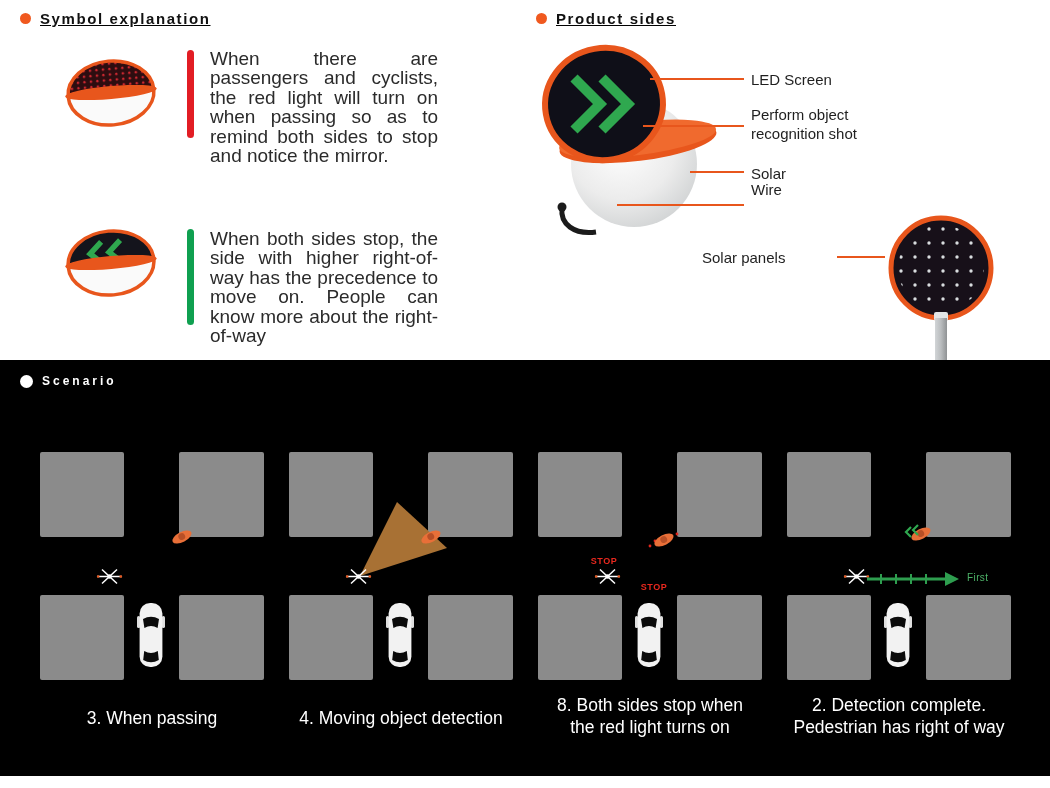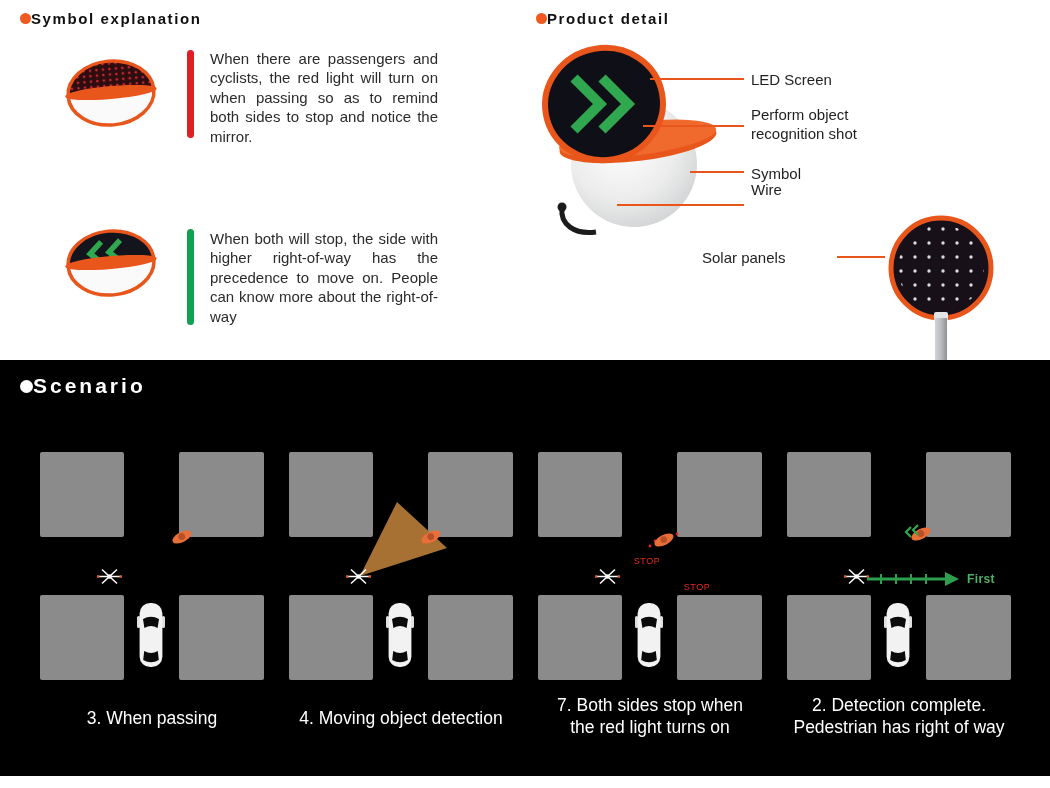--- a/index.html
+++ b/index.html
@@ -1,38 +1,38 @@
 <!DOCTYPE html>
 <html><head>
 <meta charset="utf-8">
 <style>
   * { margin:0; padding:0; box-sizing:border-box; }
   html,body { width:1050px; height:788px; }
   body { position:relative; background:#fff; font-family:"Liberation Sans", sans-serif; overflow:hidden; }
   .abs { position:absolute; }
-  .sec-header { display:flex; align-items:center; gap:0; }
+  .sec-header { display:flex; align-items:center; gap:9px;text-decoration:underline; }
   .sec-dot { width:11px; height:11px; border-radius:50%; background:#f0591f; flex:0 0 auto; }
   .sec-title { font-size:15px; font-weight:bold; letter-spacing:1.6px; color:#111; }
-  .exp-text { font-size:15px; line-height:19.4px; color:#2b2b2b; text-align:justify; width:228px; }
+  .exp-text { font-size:19px; line-height:19.4px; color:#2b2b2b; text-align:justify; width:228px; }
   .exp-text.last-just { text-align-last:justify; }
   .vbar { width:7px; border-radius:3.5px; }
   .vbar.red { background:#e21d24; height:88px; }
   .vbar.green { background:#0fa050; height:96px; }
   .leader { height:2px; background:#e8561c; }
   .pd-label { font-size:15px; color:#1f1f1f; line-height:19px; }
   .scenario-bg { left:0; top:360px; width:1050px; height:416px; background:#000; }
   .scen-header { left:20px; top:374px; }
   .scen-dot { width:13px; height:13px; border-radius:50%; background:#fff; flex:0 0 auto; }
-  .scen-title { color:#fff; font-size:21px; font-weight:bold; letter-spacing:3px; }
+  .scen-title { color:#fff; font-size:12px; font-weight:bold; letter-spacing:3px; }
   .street { width:224px; height:228px; top:452px; }
   .block { position:absolute; background:#8b8b8b; border-radius:2px; }
   .caption { color:#fff; font-size:17.5px; line-height:22px; text-align:center; }
   .nowrap { white-space:nowrap; }
-  .stop { position:absolute; font-size:9px; font-weight:normal; color:#e8281e; letter-spacing:.6px; width:40px; text-align:center;margin-left:43px; }
-  .first { position:absolute; font-size:12px; font-weight:bold; color:#4db268; letter-spacing:.4px; }
+  .stop { position:absolute; font-size:9px; font-weight:bold; color:#e8281e; letter-spacing:.6px; width:40px; text-align:center; }
+  .first { position:absolute; font-size:10px; font-weight:normal; color:#4db268; letter-spacing:.4px; }
 </style>
 </head>
 <body>
 
 <div class="abs sec-header" style="left:20px;top:10px">
   <span class="sec-dot"></span>
   <span class="sec-title">Symbol explanation</span>
 </div>
 
 <svg class="abs" style="left:64px;top:56px" width="94" height="74" viewBox="0 0 94 74">
@@ -68,25 +68,25 @@
     <g clip-path="url(#gtop1)">
       <rect x="0" y="0" width="94" height="40" fill="#14141c"></rect>
       <path d="M58 15 l-12 11 l12 11" stroke="#2fa84f" stroke-width="5.5" fill="none"></path>
       <path d="M39 15 l-12 11 l12 11" stroke="#2fa84f" stroke-width="5.5" fill="none"></path>
     </g>
     <ellipse cx="47" cy="37" rx="43" ry="32" fill="none" stroke="#e8561c" stroke-width="3.5"></ellipse>
     <ellipse cx="47" cy="36.5" rx="46" ry="6.5" fill="#e8561c"></ellipse>
   </g>
 </svg>
 <div class="abs vbar green" style="left:187px;top:229px"></div>
-<p class="abs exp-text last-just" style="left:210px;top:229px">When both will stop, the side with higher right-of-way has the precedence to move on. People can know more about the right-of-way</p>
+<p class="abs exp-text last-just" style="left:210px;top:229px">When both sides stop, the side with higher right-of-way has the precedence to move on. People can know more about the right-of-way</p>
 
 <div class="abs sec-header" style="left:536px;top:10px">
   <span class="sec-dot"></span>
-  <span class="sec-title">Product detail</span>
+  <span class="sec-title">Product sides</span>
 </div>
 
 <svg class="abs" style="left:538px;top:38px" width="215" height="205" viewBox="0 0 215 205">
   <defs>
     <radialGradient id="sph1" cx="40%" cy="35%" r="78%">
       <stop offset="0%" stop-color="#ffffff"></stop>
       <stop offset="55%" stop-color="#ececec"></stop>
       <stop offset="100%" stop-color="#c9cccd"></stop>
     </radialGradient>
   </defs>
@@ -105,21 +105,21 @@
 </svg>
 
 <div class="abs leader" style="left:650px;top:78px;width:94px"></div>
 <div class="abs leader" style="left:643px;top:125px;width:101px"></div>
 <div class="abs leader" style="left:690px;top:171px;width:54px"></div>
 <div class="abs leader" style="left:617px;top:204px;width:127px"></div>
 <div class="abs leader" style="left:837px;top:256px;width:48px"></div>
 
 <div class="abs pd-label" style="left:751px;top:70px">LED Screen</div>
 <div class="abs pd-label" style="left:751px;top:105px;width:128px">Perform object recognition shot</div>
-<div class="abs pd-label" style="left:751px;top:164px">Symbol</div>
+<div class="abs pd-label" style="left:751px;top:164px">Solar</div>
 <div class="abs pd-label" style="left:751px;top:180px">Wire</div>
 <div class="abs pd-label" style="left:702px;top:248px">Solar panels</div>
 
 <svg class="abs" style="left:884px;top:212px" width="114" height="150" viewBox="0 0 114 150">
   <defs>
     <pattern id="sd1" width="14" height="14" patternUnits="userSpaceOnUse">
       <circle cx="3" cy="3" r="1.7" fill="#d8dcde"></circle>
     </pattern>
     <linearGradient id="pole1" x1="0" y1="0" x2="1" y2="0">
       <stop offset="0%" stop-color="#d2d5d7"></stop>
@@ -266,14 +266,14 @@
     <rect x="1" y="14" width="3.2" height="12" rx="1.6" fill="#dedede"></rect>
     <rect x="25.8" y="14" width="3.2" height="12" rx="1.6" fill="#dedede"></rect>
     <rect x="3.6" y="1" width="22.8" height="64" rx="10.5" fill="#f2f2f2"></rect>
     <path d="M7 17 Q15 12.5 23 17 L21.6 26 Q15 22 8.4 26 Z" fill="#0b0b0b"></path>
     <path d="M8.2 49 Q15 53 21.8 49 L22.8 58 Q15 62.5 7.2 58 Z" fill="#0b0b0b"></path>
   </svg>
 </div>
 
 <div class="abs caption nowrap" style="left:40px;top:707px;width:224px">3. When passing</div>
 <div class="abs caption nowrap" style="left:283px;top:707px;width:236px">4. Moving object detection</div>
-<div class="abs caption" style="left:544px;top:694px;width:212px">7. Both sides stop when the red light turns on</div>
+<div class="abs caption" style="left:544px;top:694px;width:212px">8. Both sides stop when the red light turns on</div>
 <div class="abs caption" style="left:793px;top:694px;width:212px">2. Detection complete. Pedestrian has right of way</div>
 
 </body></html>

